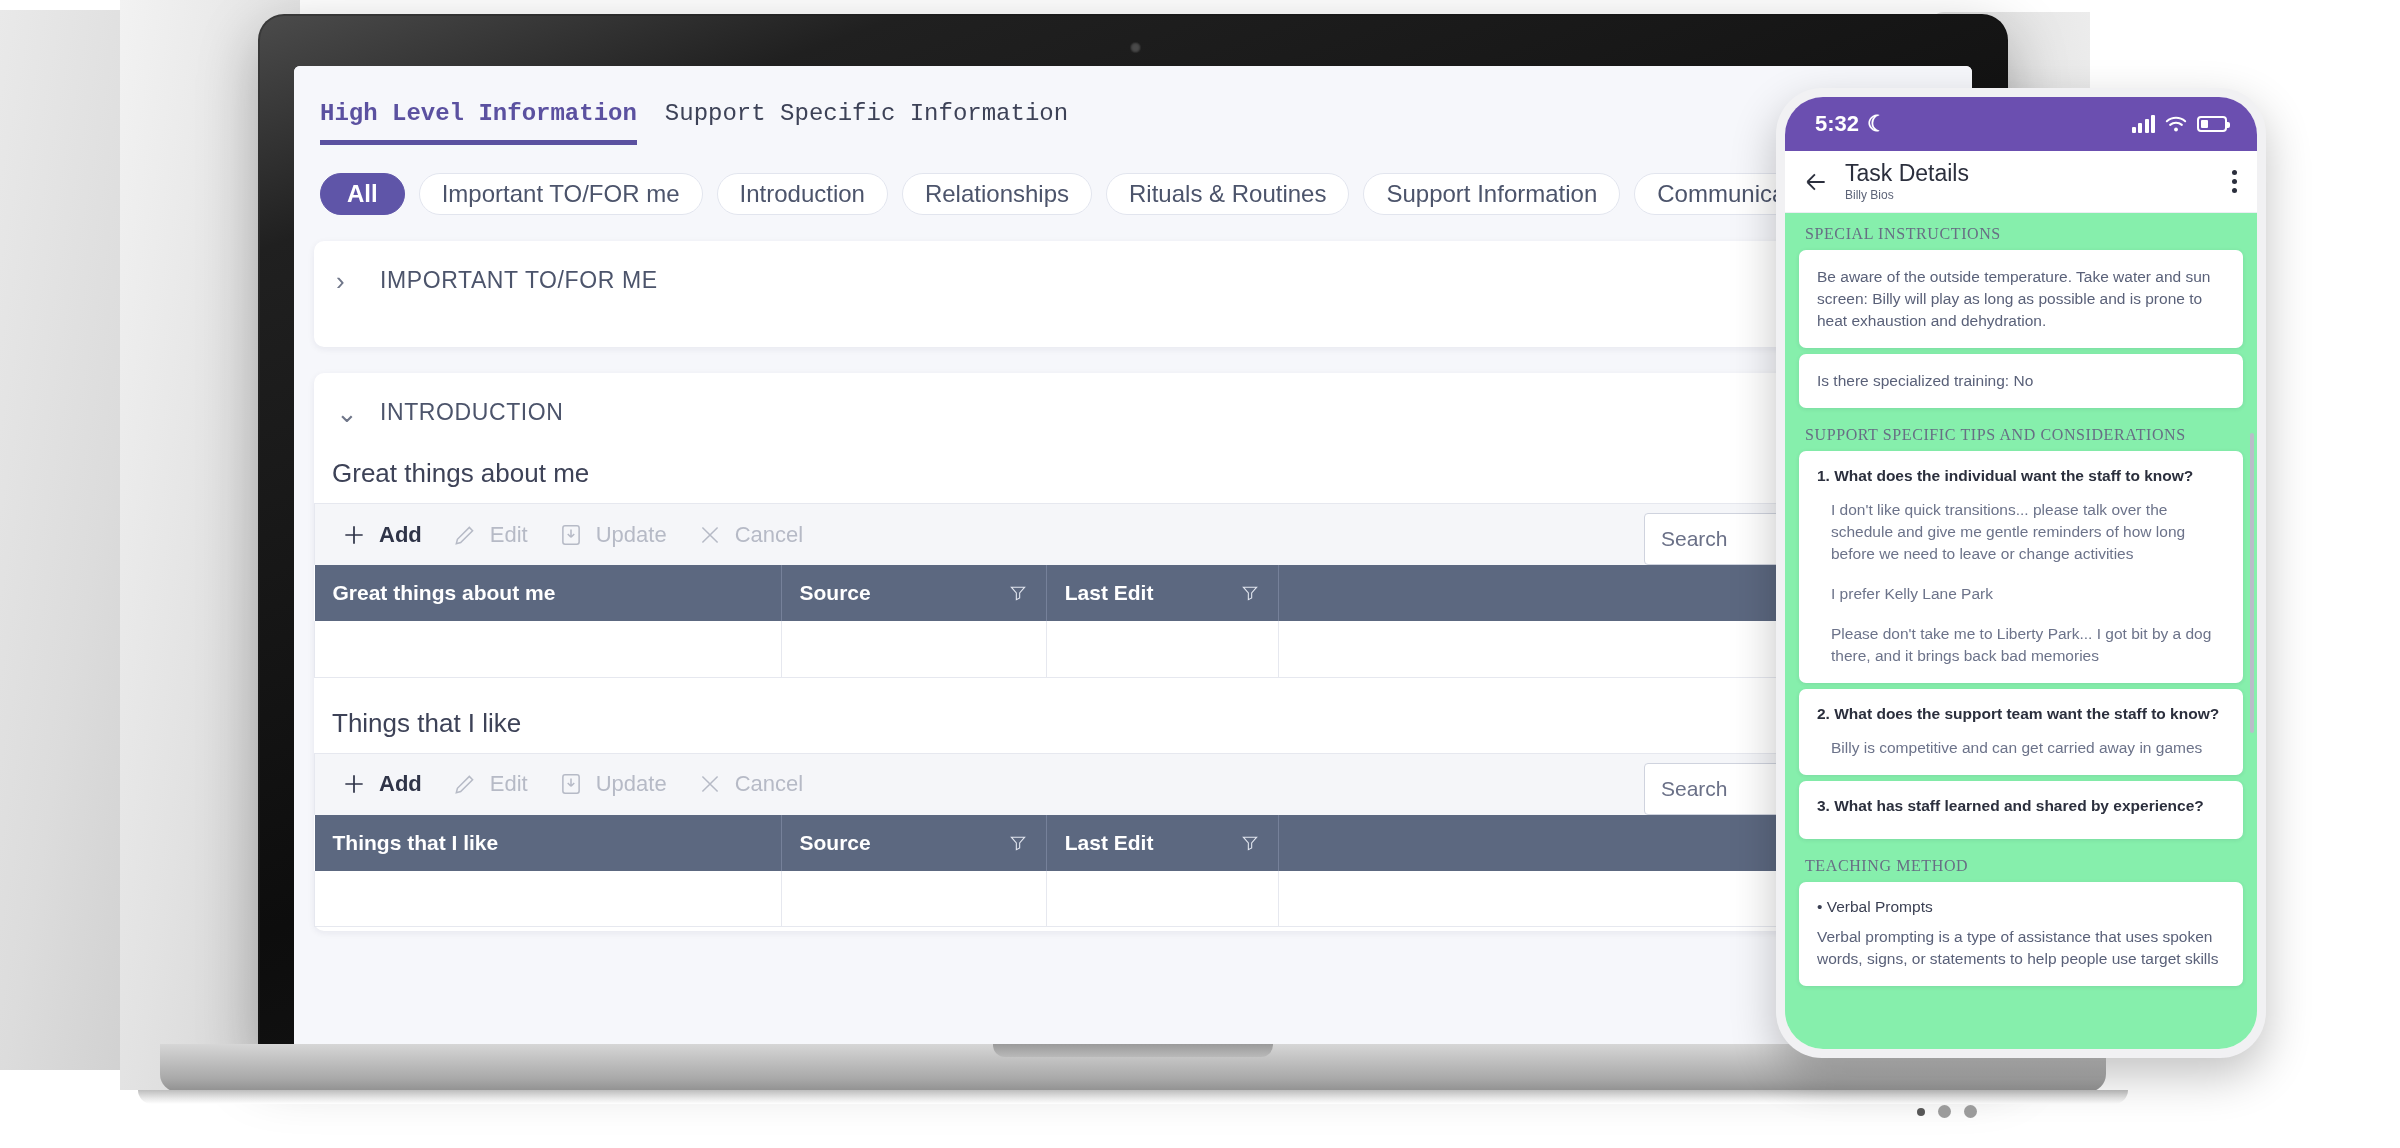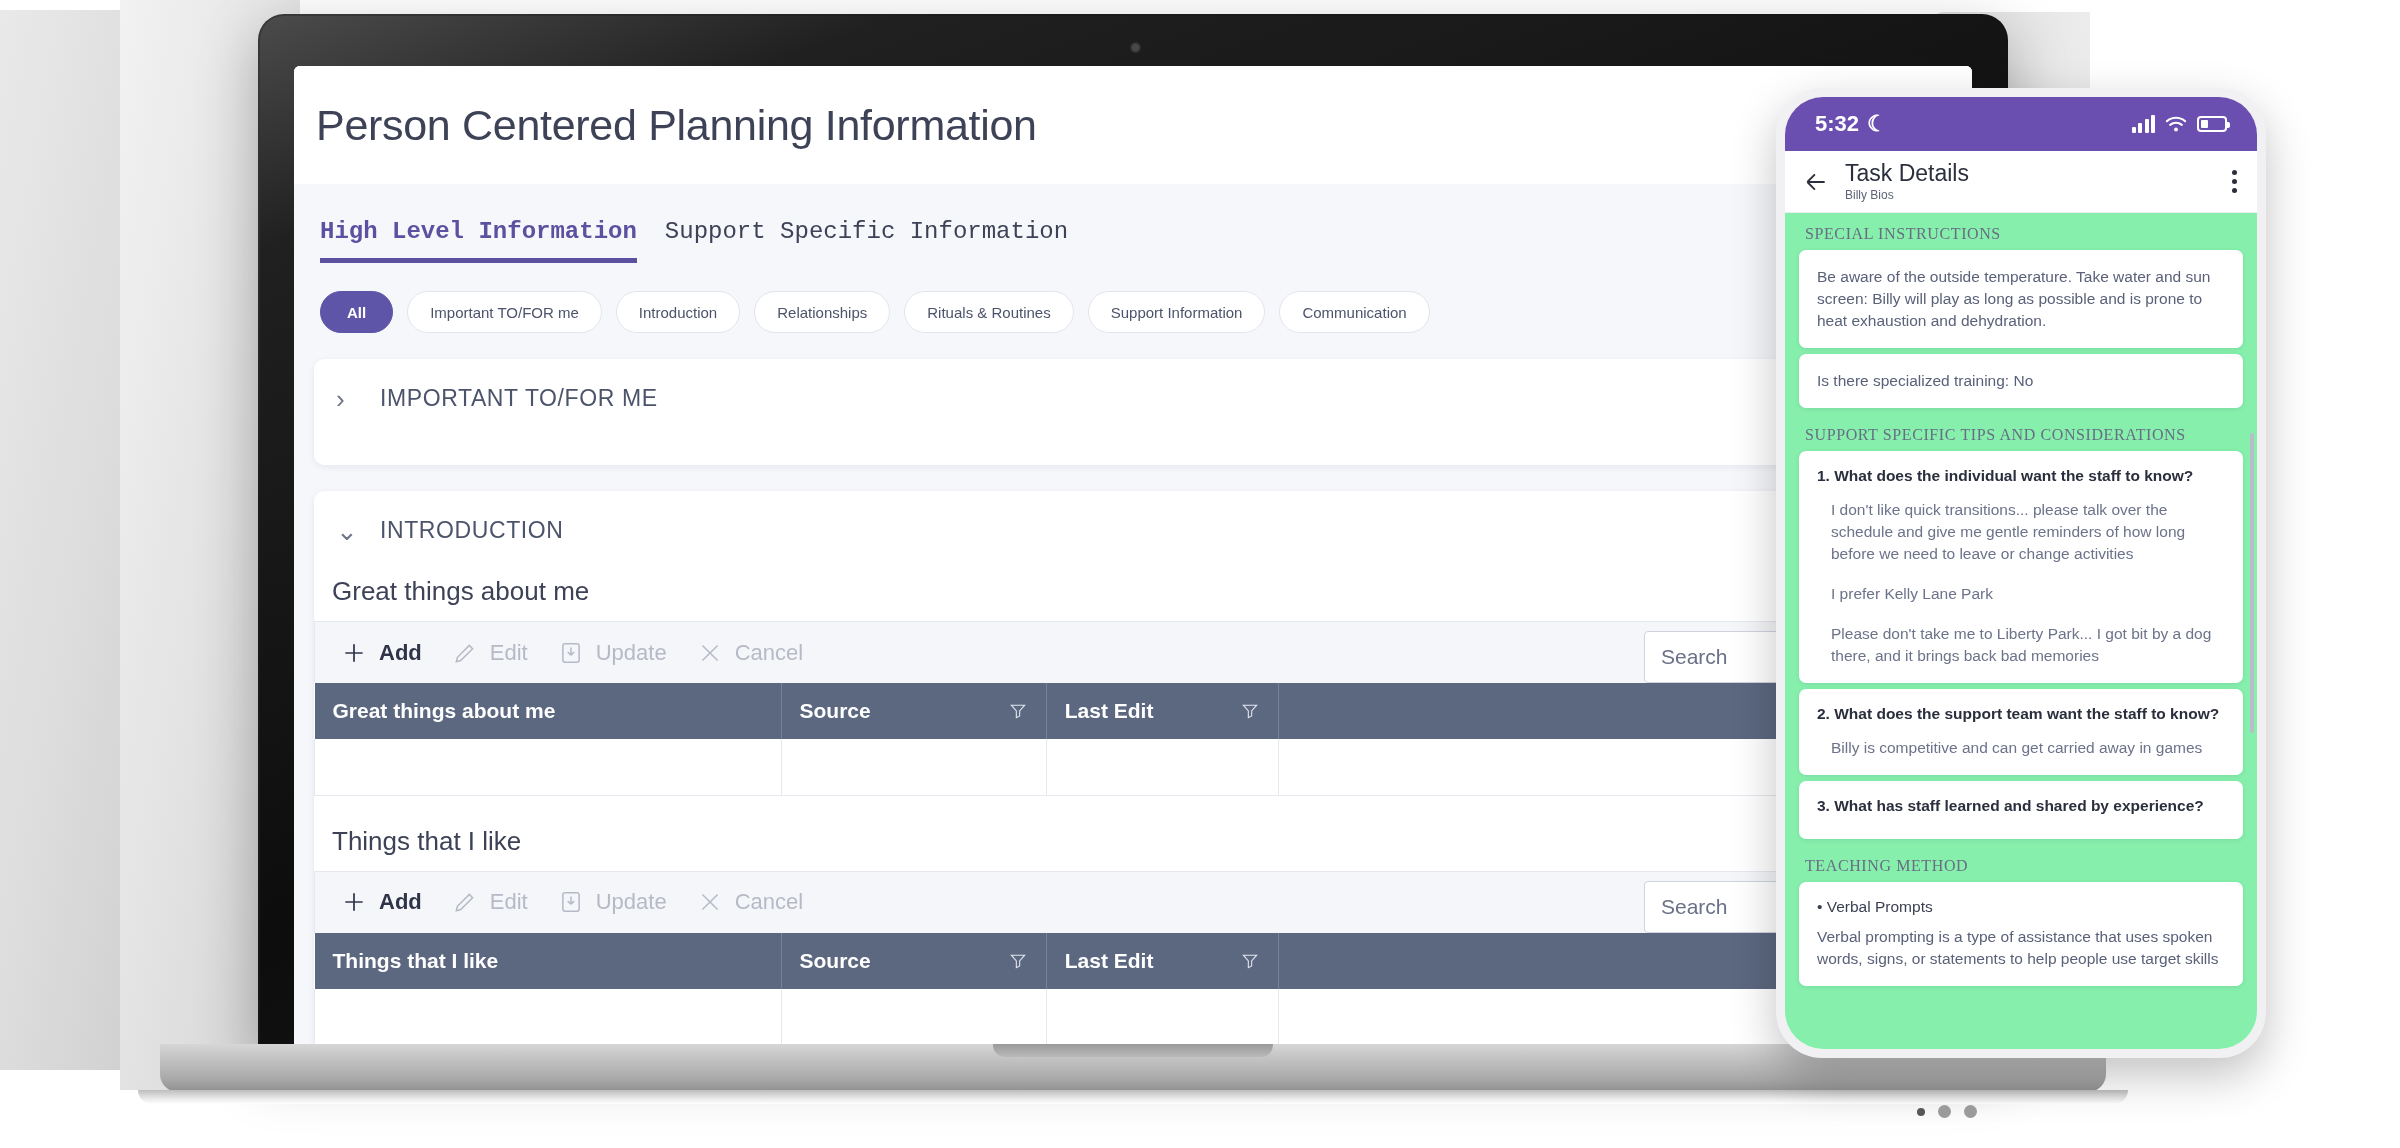--- a/index.html
+++ b/index.html
@@ -81,21 +81,21 @@
   .tabs { display: flex; gap: 28px; padding: 34px 6px 0 6px; font-family: Liberation Mono, monospace; }
   .tab {
     font-size: 24px; color: #3d4257; padding-bottom: 13px; cursor: pointer;
     border-bottom: 5px solid transparent;
   }
   .tab.active { color: #5b51a0; font-weight: 700; border-bottom-color: #5b51a0; }
 
   .chips { display: flex; gap: 14px; padding: 28px 6px 0 6px; flex-wrap: nowrap; }
   .chip {
     height: 42px; padding: 0 22px; border-radius: 21px; display: flex;
-    align-items: center; justify-content: center; font-size: 15px;
+    align-items: center; justify-content: center; font-size: 24px;
     background: #ffffff; color: #4c546b; border: 1px solid #e2e5ee; white-space: nowrap;
     cursor: pointer;
   }
   .chip.active { background: #5f55a8; color: #fff; border-color: #5f55a8; font-weight: 700; padding: 0 26px; }
 
   .card {
     background: #ffffff; border-radius: 10px; margin-top: 26px;
     box-shadow: 0 2px 7px rgba(30,35,70,.07); padding: 0 0 4px 0;
   }
   .card-head {
@@ -220,23 +220,20 @@
   <div class="silver-right"></div>
 
   <div class="laptop">
     <div class="laptop-lid">
       <div class="laptop-lid-edge"></div>
       <div class="webcam"></div>
 
       <div class="screen">
         <div class="app">
 
-          <div class="app-titlebar">
-            <div class="app-title">Person Centered Planning Information</div>
-          </div>
 
           <div class="app-body">
 
             <div class="tabs">
               <div class="tab active">High Level Information</div>
               <div class="tab">Support Specific Information</div>
             </div>
 
             <div class="chips">
               <div class="chip active">All</div>

